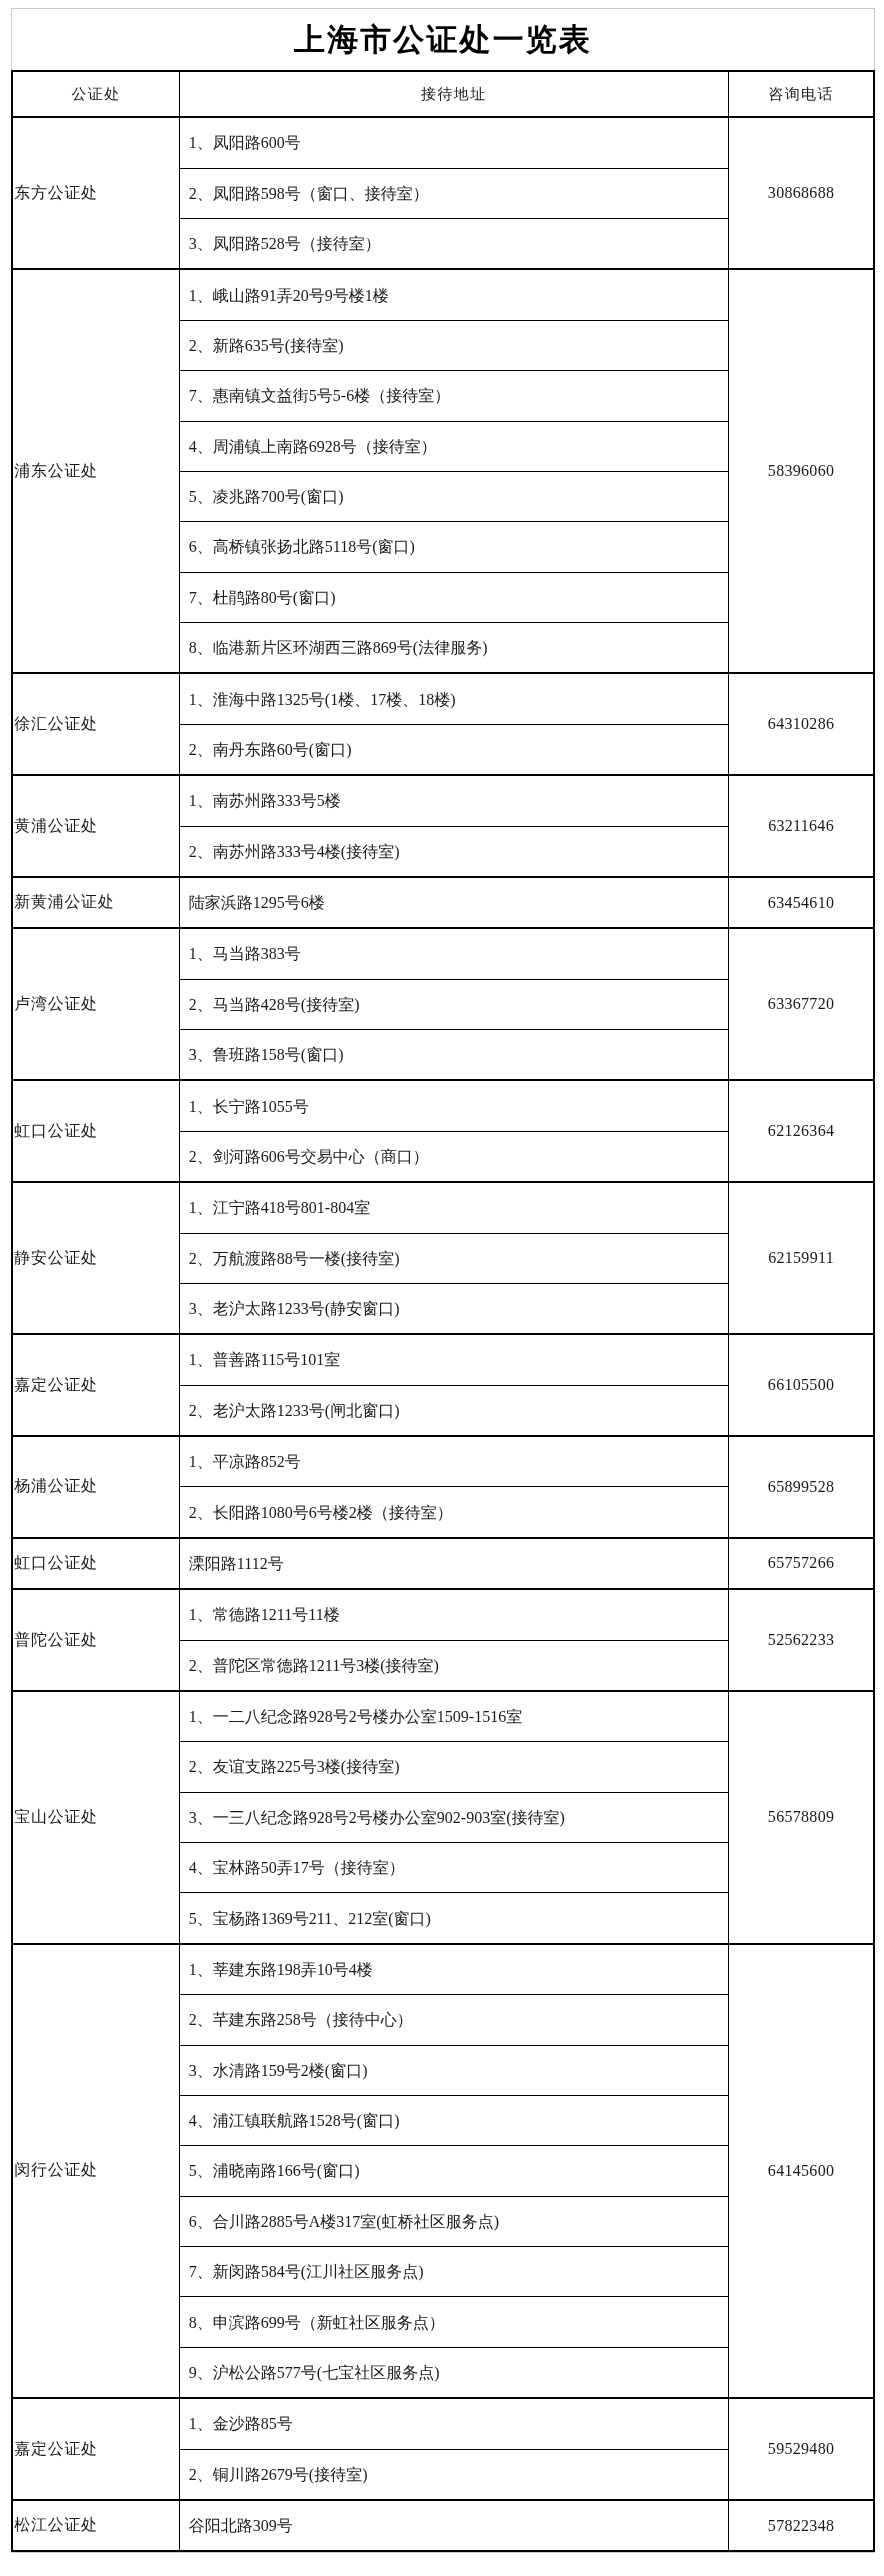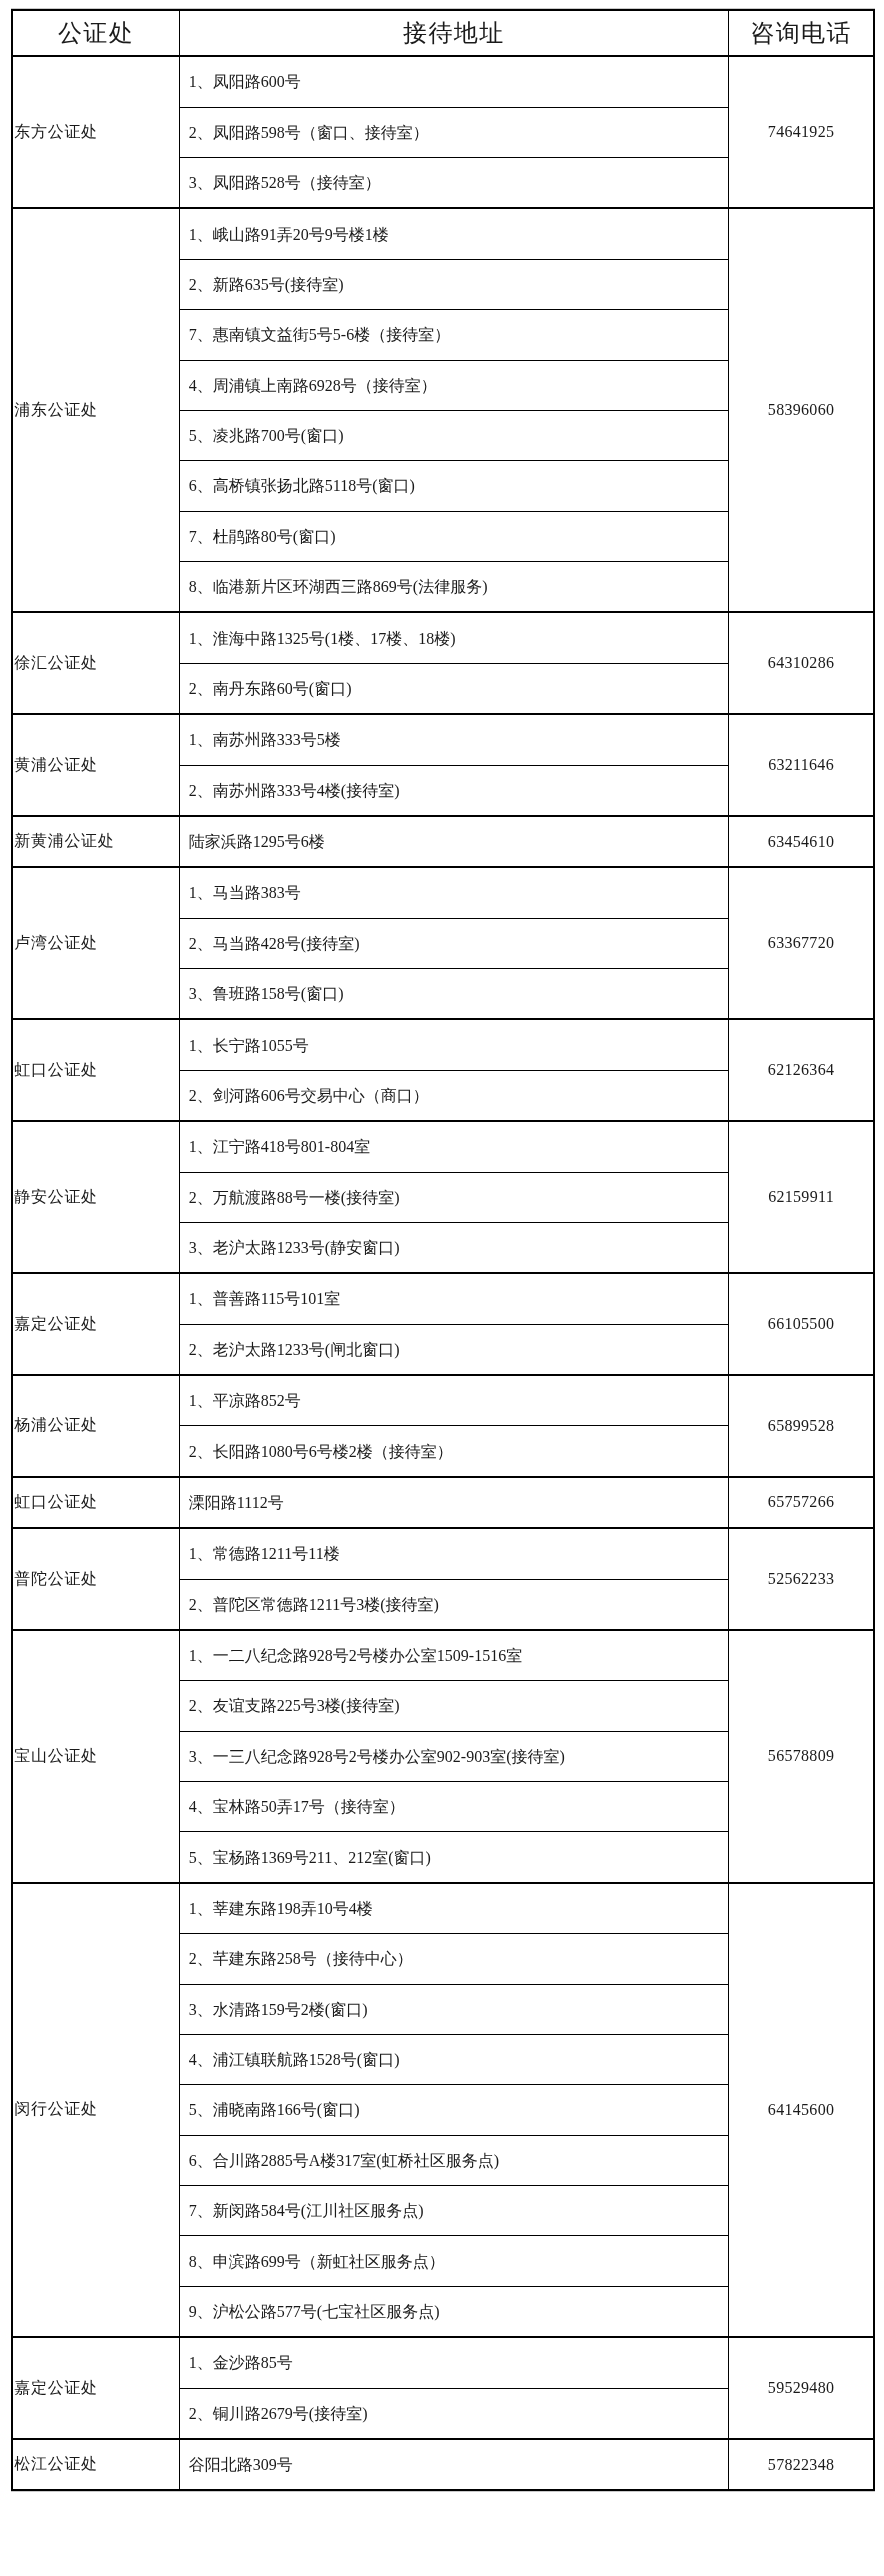--- a/index.html
+++ b/index.html
@@ -45,21 +45,21 @@
   table.notary col.c-addr   { width: 549px; }
   table.notary col.c-phone  { width: 146px; }
   table.notary { border: 2.1px solid #000; }
   table.notary th, table.notary td {
     border: 1.4px solid #000;
     color: #1a1a1a;
     background: #fff;
   }
   table.notary th {
     height: 42px;
-    font-size: 24px;
+    font-size: 15px;
     font-weight: normal;
     text-align: center;
     vertical-align: middle;
     letter-spacing: 1.4px;
   }
   table.notary thead th { border-bottom: 2.1px solid #000; }
   table.notary td { height: 41px; font-size: 16px; vertical-align: middle; }
   td.office {
     text-align: left;
     letter-spacing: 0.7px;
@@ -74,38 +74,41 @@
     font-size: 16.7px;
     letter-spacing: 0.3px;
   }
   tr.group-start td { border-top: 2.8px solid #000; }
 </style>
 </head>
 <body>
 
 <div class="page">
   <div class="sheet">
+    <div class="title-block">
+      <h1>上海市公证处一览表</h1>
+    </div>
     <table class="notary">
       <colgroup>
         <col class="c-office">
         <col class="c-addr">
         <col class="c-phone">
       </colgroup>
       <thead>
         <tr>
           <th>公证处</th>
           <th>接待地址</th>
           <th>咨询电话</th>
         </tr>
       </thead>
       <tbody>
           <tr class="group-start">
             <td class="office" rowspan="3">东方公证处</td>
             <td class="addr">1、凤阳路600号</td>
-            <td class="phone" rowspan="3">74641925</td>
+            <td class="phone" rowspan="3">30868688</td>
           </tr>
           <tr>
             <td class="addr">2、凤阳路598号（窗口、接待室）</td>
           </tr>
           <tr>
             <td class="addr">3、凤阳路528号（接待室）</td>
           </tr>
           <tr class="group-start">
             <td class="office" rowspan="8">浦东公证处</td>
             <td class="addr">1、峨山路91弄20号9号楼1楼</td>

